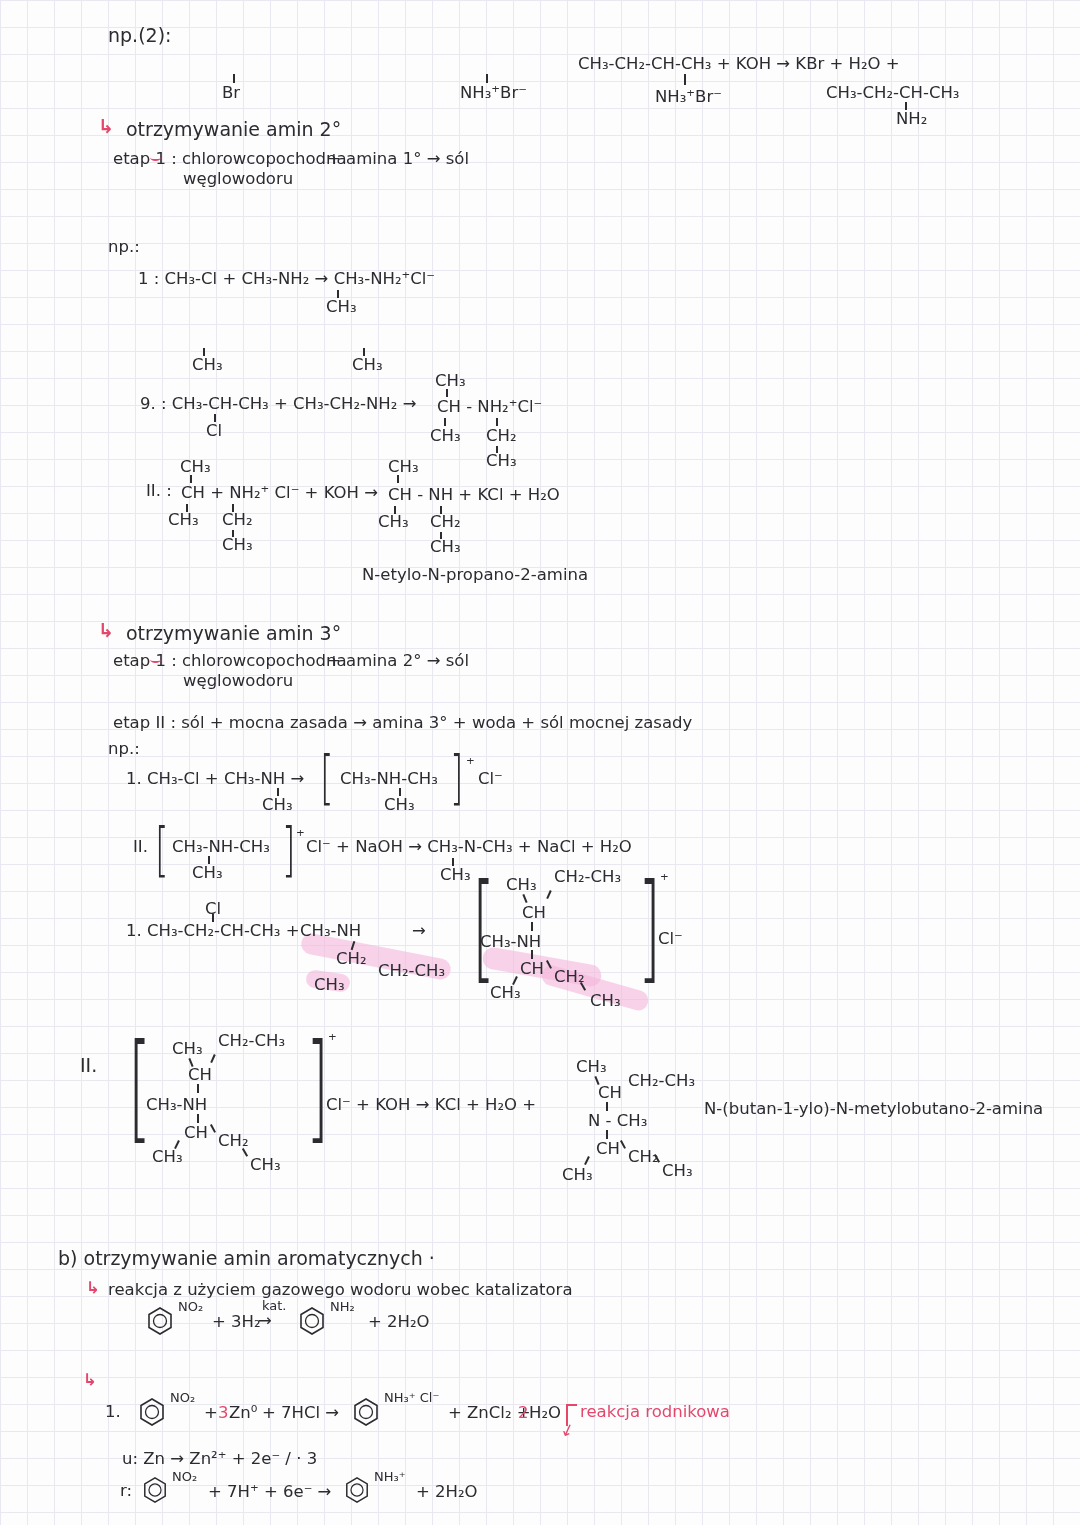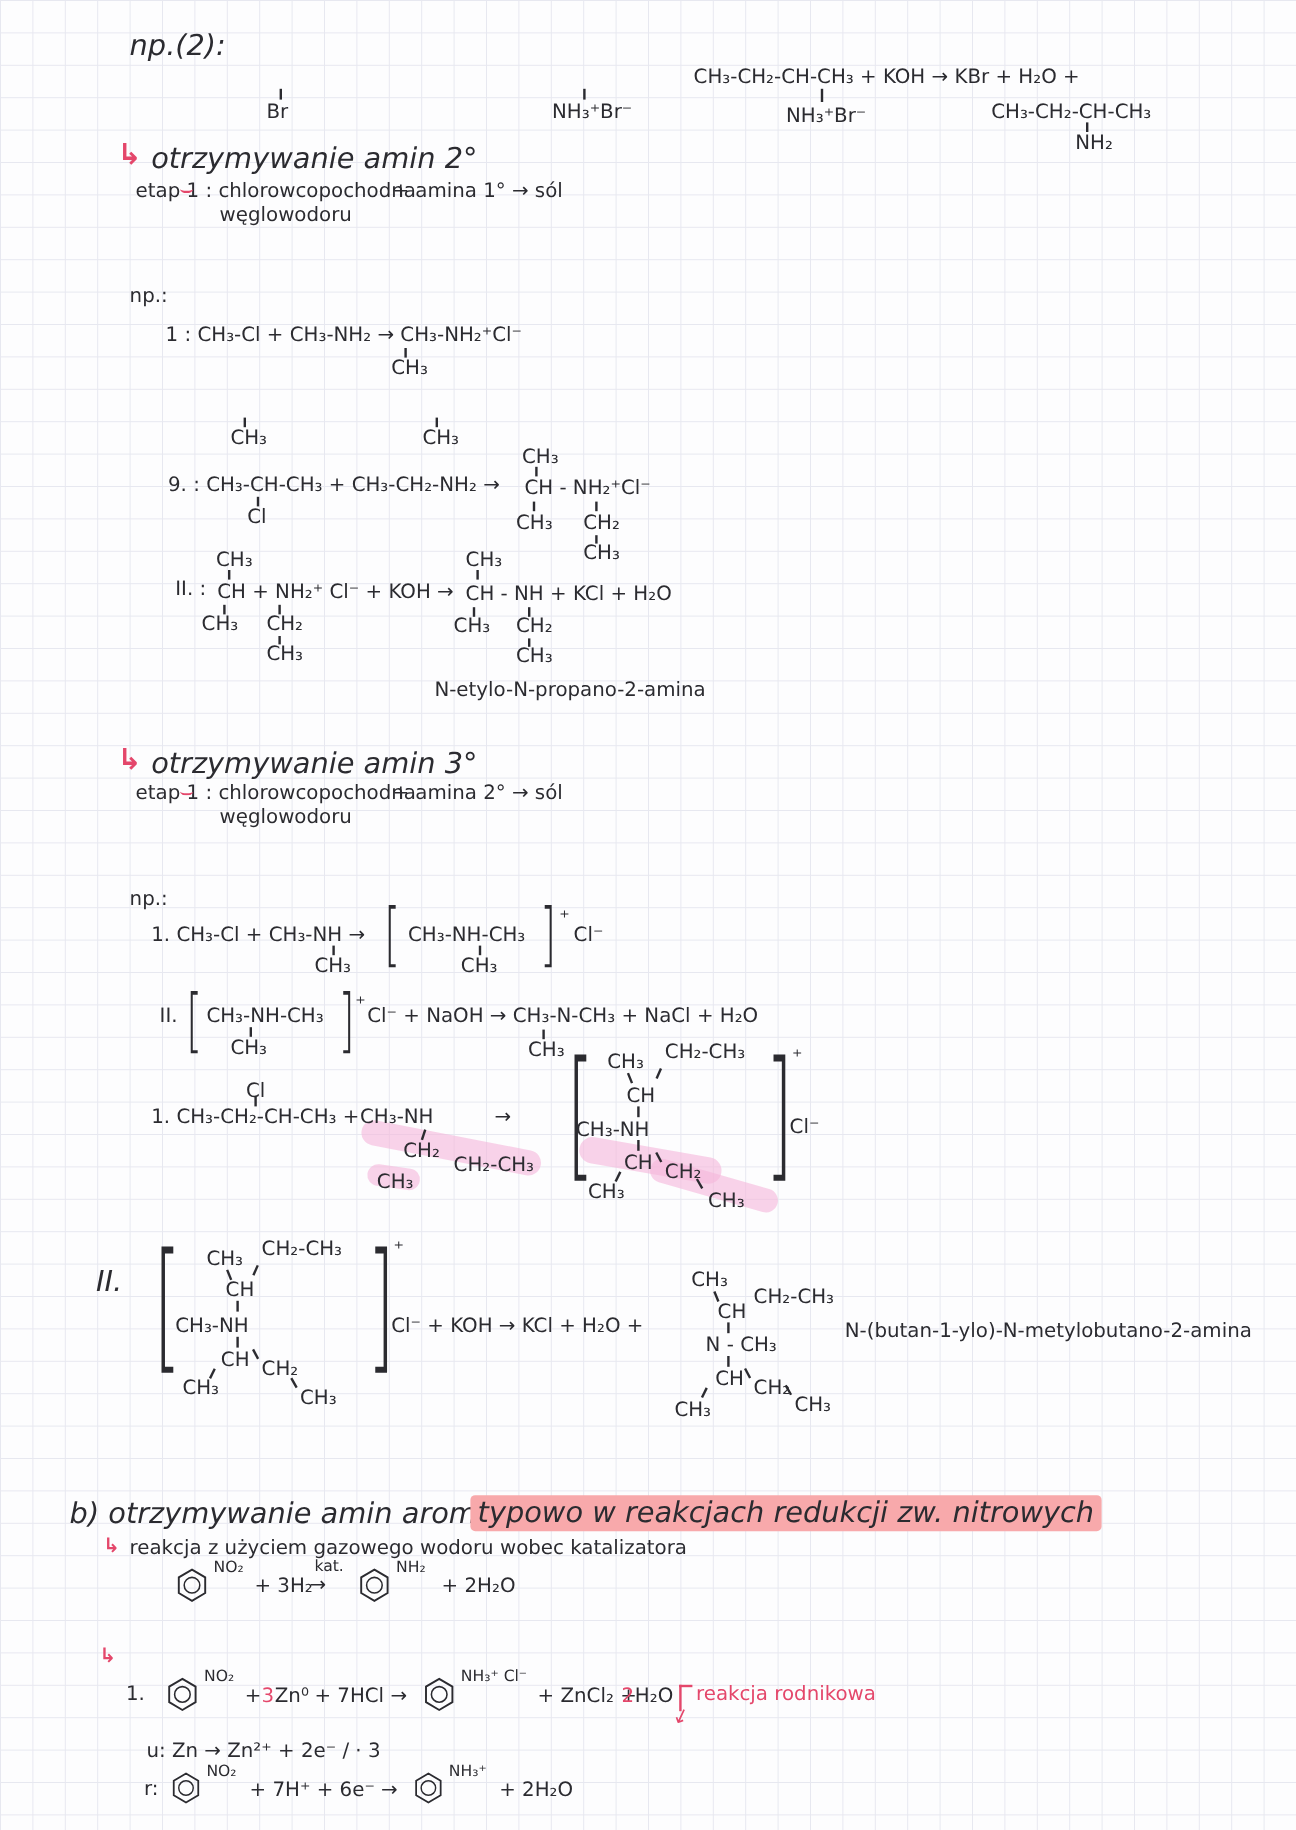--- a/index.html
+++ b/index.html
@@ -7,21 +7,21 @@
     position:relative;width:1080px;height:1525px;overflow:hidden;
     background-color:#fdfdfe;
     background-image:
       linear-gradient(#e7e8f0 1px, transparent 1px),
       linear-gradient(90deg, #e7e8f0 1px, transparent 1px);
     background-size:27px 27px;
     font-family:"DejaVu Sans", sans-serif;
     color:#2b2b30;
   }
   .t{position:absolute;font-size:16.5px;white-space:nowrap;line-height:1.15;}
-  .lg{font-size:24px;font-style:italic;}
+  .lg{font-size:19px;}
   .sm{font-size:13px;}
   .accent{color:#e4476b;font-weight:bold;}
   .red{color:#e4476b;}
   .bb{position:absolute;font-size:58px;font-weight:200;line-height:0.9;transform:scaleX(.6);transform-origin:left top;}
   .bbt{position:absolute;font-size:118px;font-weight:200;line-height:0.9;transform:scaleX(.5);transform-origin:left top;}
   .vb{position:absolute;width:1.6px;background:#2b2b30;}
   .mark{position:absolute;background:#f5b5da;opacity:.6;border-radius:12px;}
   .hlred{background:#f8a9ab;padding:1px 6px;border-radius:4px;}
   .bz{position:absolute;}
   .rbr{position:absolute;width:9px;height:20px;border-left:2.5px solid #e4476b;border-top:2.5px solid #e4476b;}
@@ -95,20 +95,21 @@
   <i class="vb" style="left:440px;top:532px;height:7px"></i>
   <span class="t" style="left:430px;top:538px">CH₃</span>
   <span class="t" style="left:362px;top:566px">N-etylo-N-propano-2-amina</span>
 
   <span class="t accent lg" style="left:98px;top:620px">↳</span>
   <span class="t lg" style="left:126px;top:623px">otrzymywanie amin 3°</span>
   <span class="t" style="left:113px;top:652px">etap 1 : chlorowcopochodna</span>
   <i class="sq" style="left:150px;top:656px"></i>
   <span class="t" style="left:327px;top:652px">+ amina 2° → sól</span>
   <span class="t" style="left:183px;top:672px">węglowodoru</span>
+  <span class="t" style="left:113px;top:714px">etap II :  sól + mocna zasada → amina 3° + woda + sól mocnej zasady</span>
   <span class="t" style="left:108px;top:740px">np.:</span>
 
   <span class="t" style="left:126px;top:770px">1. CH₃-Cl  +  CH₃-NH  →</span>
   <span class="bb" style="left:320px;top:752px">[</span>
   <span class="t" style="left:340px;top:770px">CH₃-NH-CH₃</span>
   <span class="bb" style="left:450px;top:752px">]</span>
   <span class="t" style="left:466px;top:756px">⁺</span>
   <span class="t" style="left:478px;top:770px">Cl⁻</span>
   <i class="vb" style="left:277px;top:788px;height:8px"></i>
   <span class="t" style="left:262px;top:796px">CH₃</span>
@@ -192,21 +193,20 @@
   <span class="t" style="left:596px;top:1140px">CH</span>
   <i class="vb" style="left:622px;top:1140px;height:9px;transform:rotate(-28deg)"></i>
   <span class="t" style="left:628px;top:1148px">CH₂</span>
   <i class="vb" style="left:586px;top:1156px;height:9px;transform:rotate(26deg)"></i>
   <span class="t" style="left:562px;top:1166px">CH₃</span>
   <i class="vb" style="left:656px;top:1154px;height:9px;transform:rotate(-30deg)"></i>
   <span class="t" style="left:662px;top:1162px">CH₃</span>
   <span class="t" style="left:704px;top:1100px">N-(butan-1-ylo)-N-metylobutano-2-amina</span>
 
   <span class="t lg" style="left:58px;top:1248px">b) otrzymywanie amin aromatycznych ·</span>
-  <span class="t lg hlred" style="left:392px;top:1246px">typowo w reakcjach redukcji zw. nitrowych</span>
 
   <span class="t accent" style="left:86px;top:1279px">↳</span>
   <span class="t" style="left:108px;top:1281px">reakcja z użyciem gazowego wodoru wobec katalizatora</span>
 
   <span class="bz" style="left:146px;top:1306px"><svg width="28" height="30" viewBox="0 0 28 30">
         <polygon points="14,2 25,8.5 25,21.5 14,28 3,21.5 3,8.5" fill="none" stroke="#2b2b30" stroke-width="1.6"></polygon>
         <circle cx="14" cy="15" r="6.5" fill="none" stroke="#2b2b30" stroke-width="1.3"></circle>
       </svg></span>
   <span class="t sm" style="left:178px;top:1300px">NO₂</span>
   <span class="t" style="left:212px;top:1313px">+ 3H₂</span>

